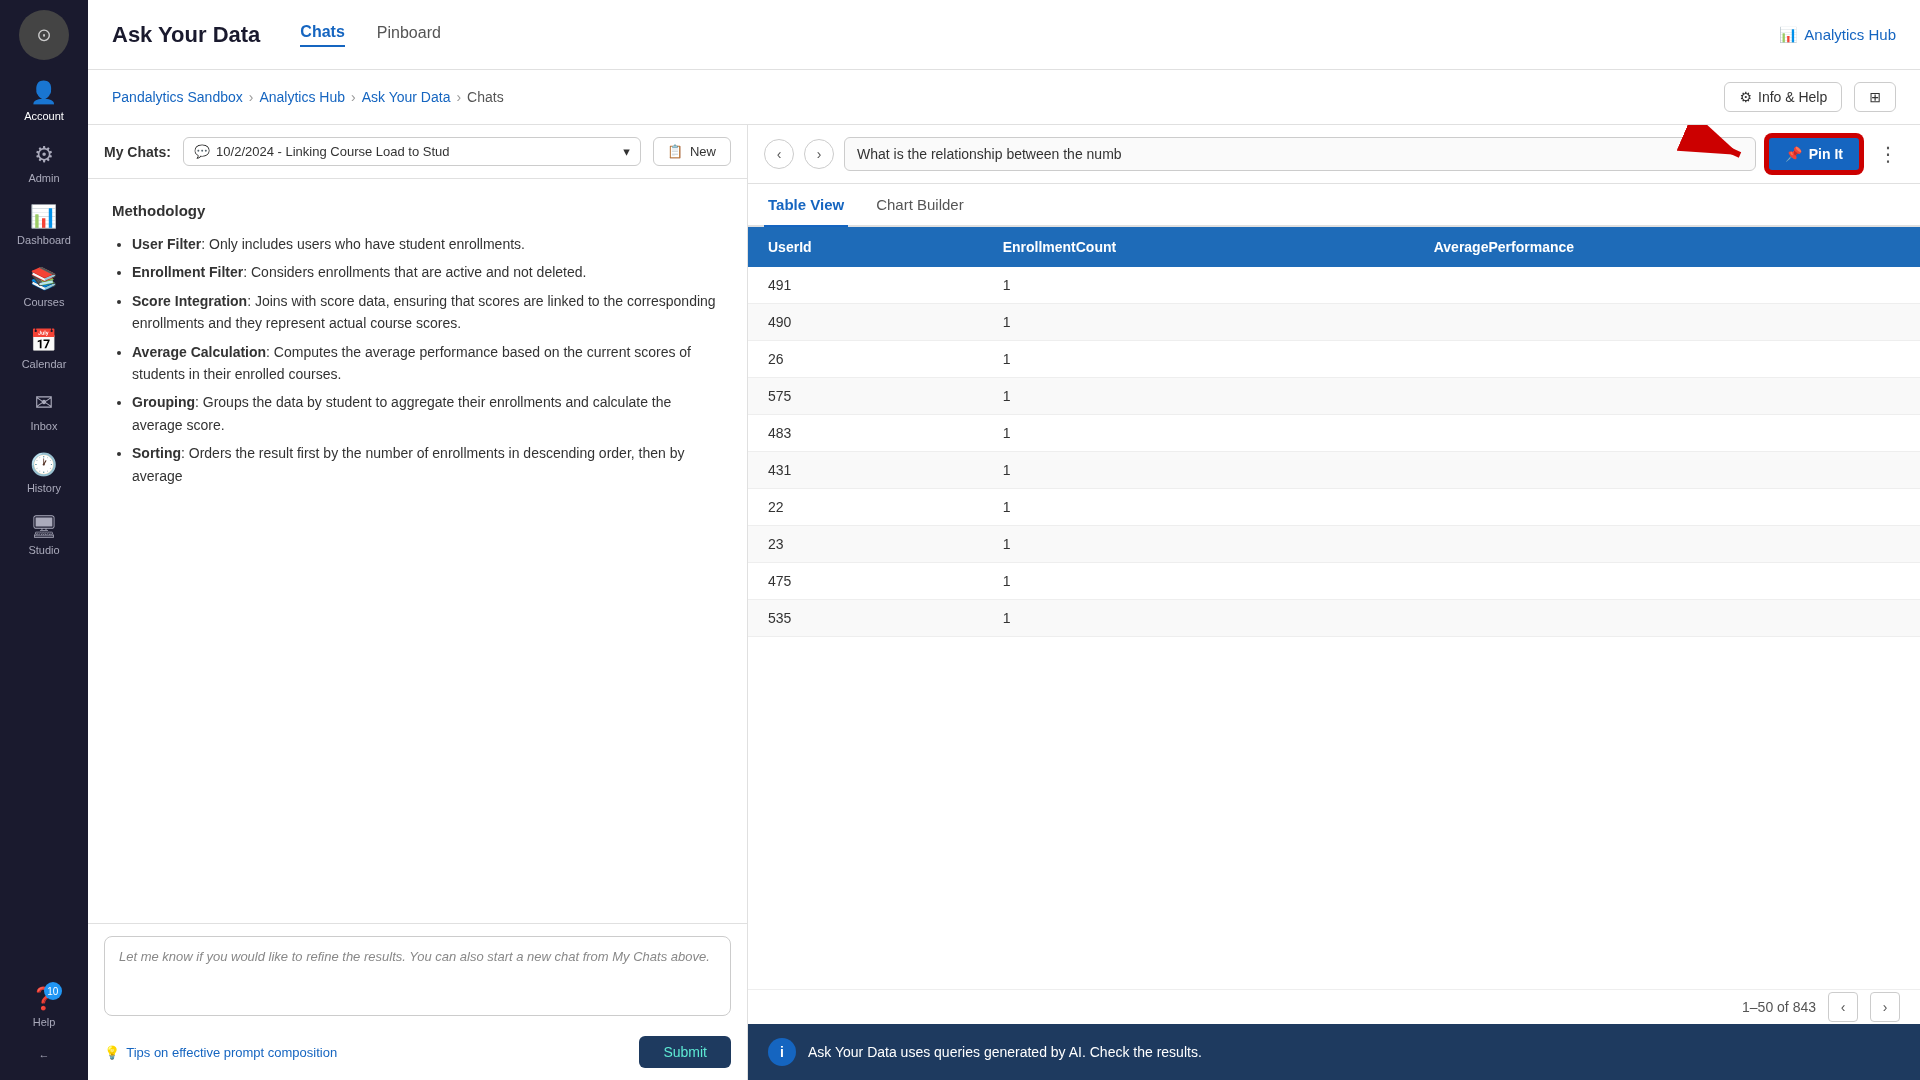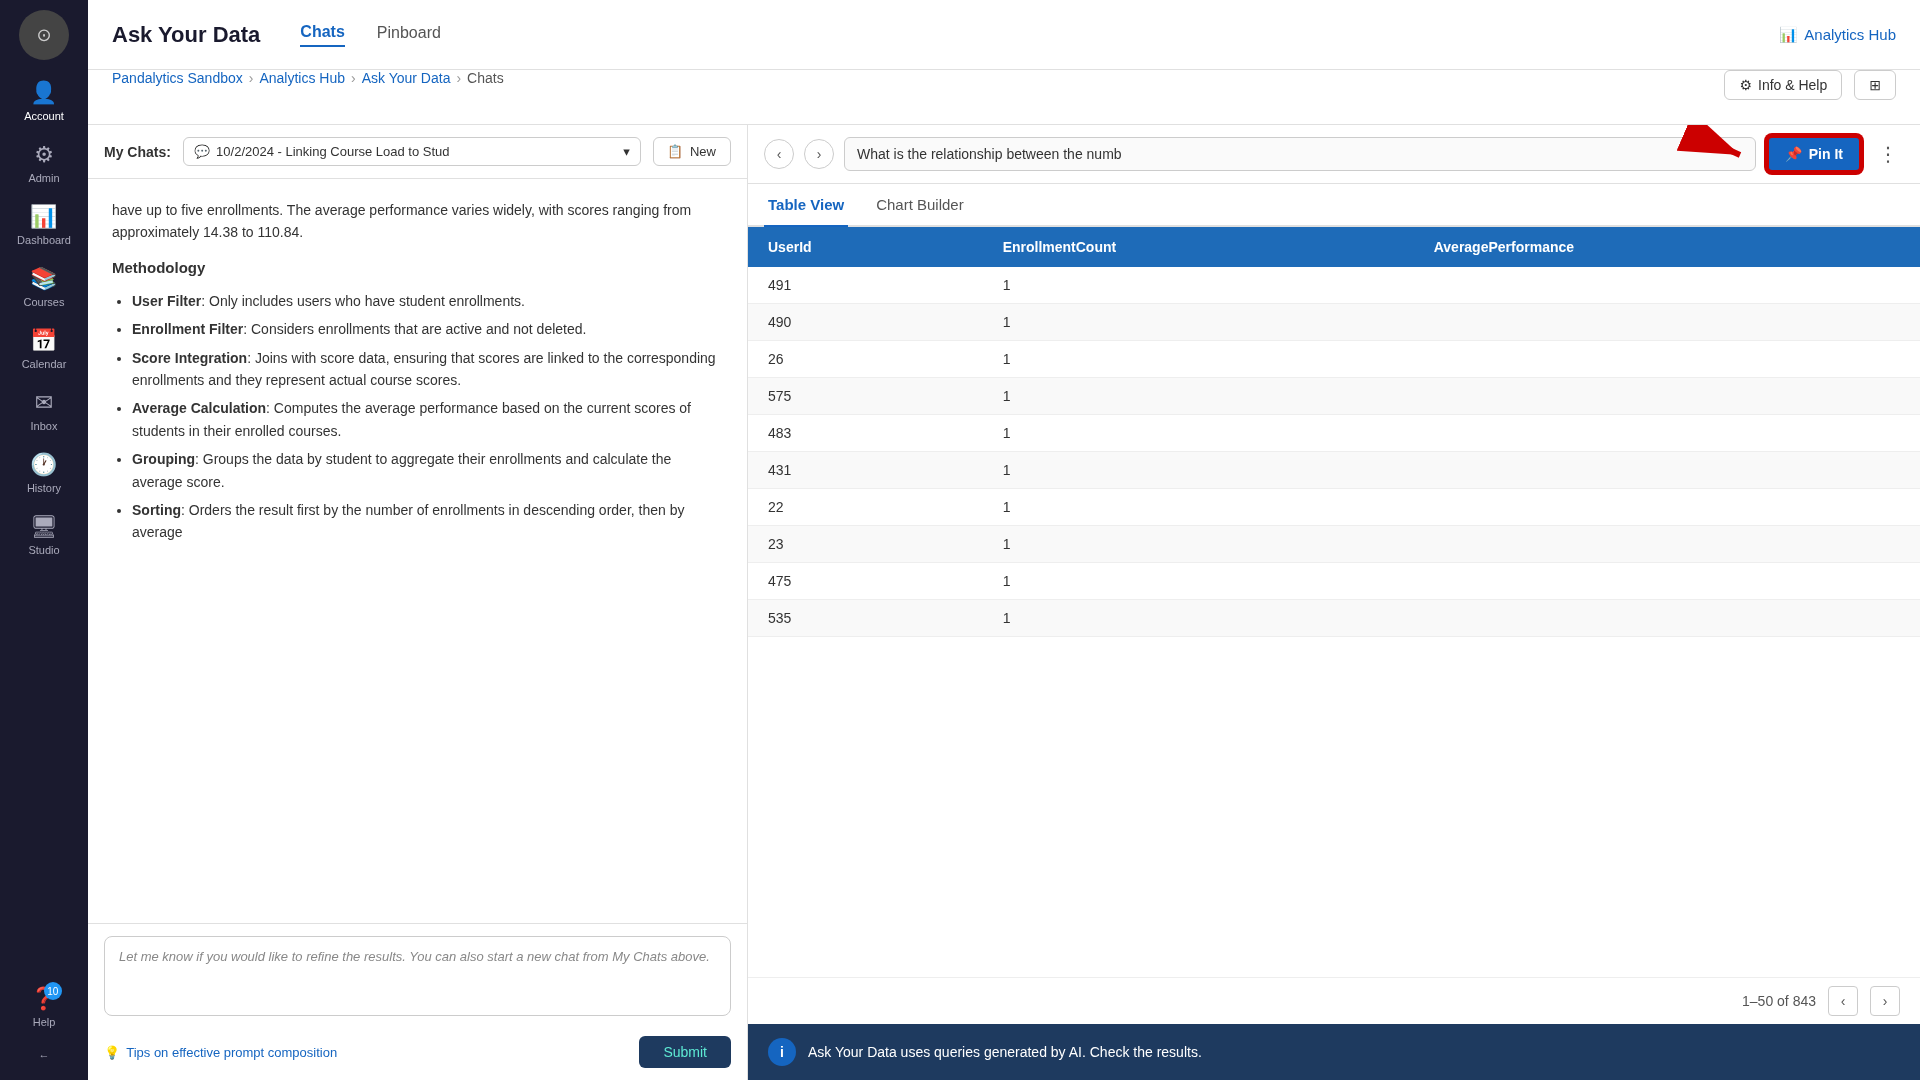--- a/index.html
+++ b/index.html
@@ -100,21 +100,21 @@
       display: flex; align-items: center; gap: 6px;
       color: #1565c0; font-size: 15px; cursor: pointer;
     }
 
     
     .breadcrumb-bar {
       height: 55px;
       background: #fff;
       border-bottom: 1px solid #e0e0e0;
       display: flex;
-      align-items: flex-start;
+      align-items: center;
       padding: 0 24px;
       justify-content: space-between;
     }
     .breadcrumb {
       display: flex; align-items: center; gap: 6px;
       font-size: 14px;
     }
     .breadcrumb-item { color: #1565c0; cursor: pointer; }
     .breadcrumb-sep { color: #999; }
     .breadcrumb-item.current { color: #555; cursor: default; }
@@ -304,21 +304,21 @@
       border-bottom: 1px solid #eee;
     }
     tbody tr:nth-child(even) { background: #f9f9f9; }
     tbody td {
       padding: 10px 20px;
       color: #333;
     }
 
     .table-footer {
       display: flex; align-items: center; justify-content: flex-end;
-      padding: 8px 20px;
+      padding: 2px 20px;
       gap: 12px;
       font-size: 14px;
       color: #555;
       border-top: 1px solid #eee;
     }
     .page-nav {
       width: 30px; height: 30px;
       border: 1px solid #ccc; border-radius: 4px;
       display: flex; align-items: center; justify-content: center;
       cursor: pointer; font-size: 14px; color: #555;
@@ -441,21 +441,20 @@
           <span>10/2/2024 - Linking Course Load to Stud</span>
           <span style="margin-left:auto;">▾</span>
         </div>
         <button class="new-btn">
           <span>📋</span>
           <span>New</span>
         </button>
       </div>
 
       <div class="chat-messages">
-        <p>have up to five enrollments. The average performance varies widely, with scores ranging from approximately 14.38 to 110.84.</p>
         <h3>Methodology</h3>
         <ul>
           <li><span class="bold">User Filter</span>: Only includes users who have student enrollments.</li>
           <li><span class="bold">Enrollment Filter</span>: Considers enrollments that are active and not deleted.</li>
           <li><span class="bold">Score Integration</span>: Joins with score data, ensuring that scores are linked to the corresponding enrollments and they represent actual course scores.</li>
           <li><span class="bold">Average Calculation</span>: Computes the average performance based on the current scores of students in their enrolled courses.</li>
           <li><span class="bold">Grouping</span>: Groups the data by student to aggregate their enrollments and calculate the average score.</li>
           <li><span class="bold">Sorting</span>: Orders the result first by the number of enrollments in descending order, then by average</li>
         </ul>
       </div>

